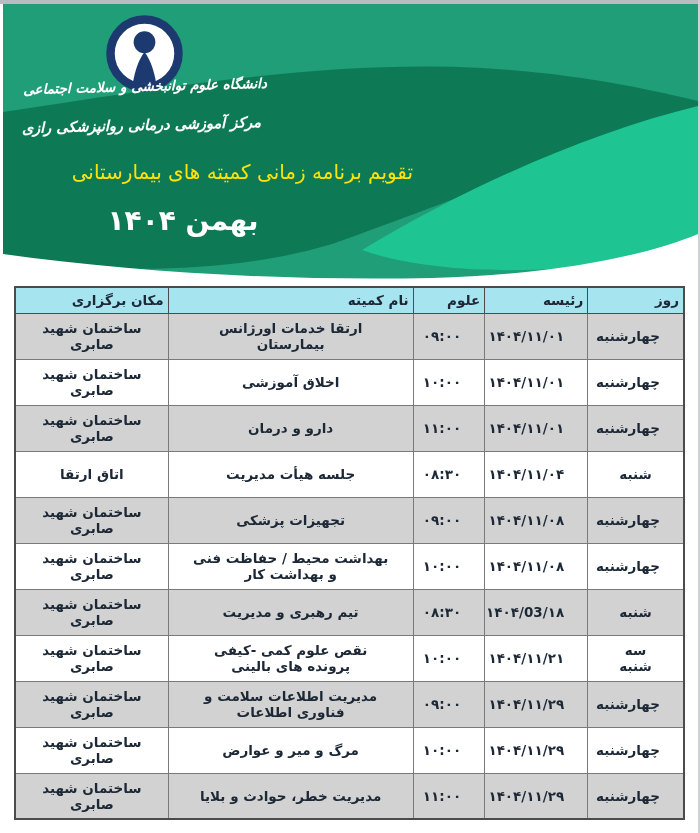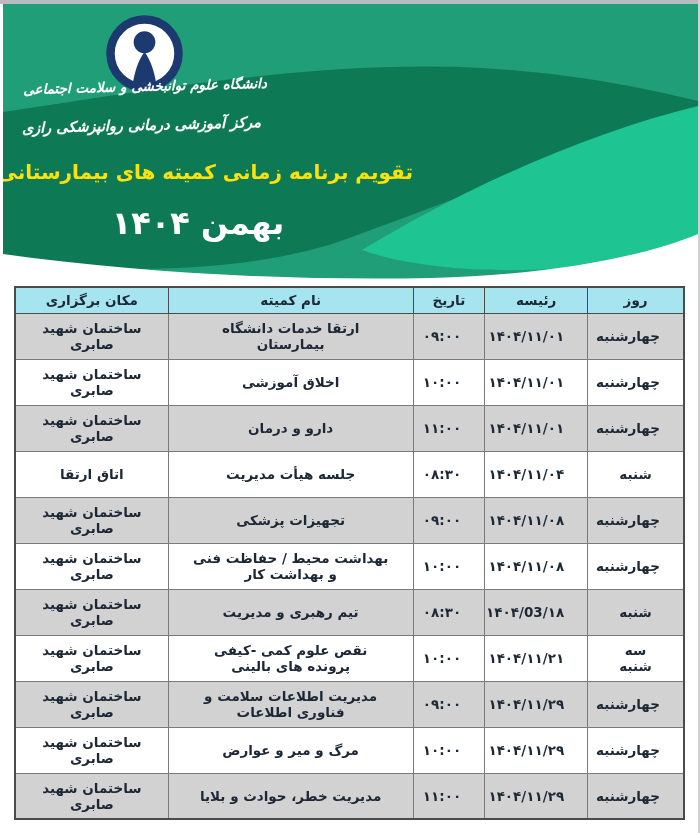--- a/index.html
+++ b/index.html
@@ -37,38 +37,38 @@
   .logo .ring{fill:#ffffff;stroke:var(--logo-navy);}
   .logo .head,.logo .body{fill:var(--logo-navy);}
   .org-line{
     position:absolute;color:var(--header-text);text-align:center;
     font-style:italic;font-weight:bold;direction:rtl;white-space:nowrap;
     text-shadow:0 0 1px rgba(255,255,255,.25);
   }
   .org-line1{top:74px;left:12px;width:260px;font-size:13.5px;transform:rotate(-1.5deg);}
   .org-line2{top:113px;left:28px;width:230px;font-size:14.5px;transform:rotate(-1.5deg);}
   .doc-title{
-    position:absolute;top:156px;left:26px;width:384px;text-align:left;
-    color:var(--title-yellow);font-size:20px;font-weight:bold;direction:rtl;white-space:nowrap;
+    position:absolute;top:156px;left:26px;width:384px;text-align:right;
+    color:var(--title-yellow);font-size:20px;font-weight:normal;direction:rtl;white-space:nowrap;
   }
   .doc-subtitle{
-    position:absolute;top:200px;left:45px;width:300px;text-align:center;
-    color:var(--header-text);font-size:32px;font-weight:bold;direction:rtl;
+    position:absolute;top:200px;left:30px;width:300px;text-align:center;
+    color:var(--header-text);font-size:28px;font-weight:bold;direction:rtl;
   }
   
   .table-wrap{padding:6px 13px 0 14px;}
   table.schedule{
     width:100%;border-collapse:collapse;direction:rtl;
     border:2px solid var(--border-dark);
     table-layout:fixed;
   }
   table.schedule th{
     background:var(--table-header-bg);
     height:26px;font-size:13.5px;font-weight:bold;color:var(--text-dark);
-    border:1px solid var(--border-dark);padding:2px 4px;
+    border:1px solid var(--border-dark);padding:2px 4px;text-align:right;
   }
   table.schedule td{
     height:46px;font-size:13.5px;font-weight:bold;color:var(--text-dark);
     text-align:center;vertical-align:middle;
     border:1px solid var(--border-light);padding:2px 23px;
   }
   table.schedule tbody tr:nth-child(odd) td{background:var(--row-gray);}
   table.schedule tbody tr:nth-child(even) td{background:#ffffff;}
   col.c-day{width:14.4%;}
   col.c-date{width:15.4%;}
@@ -111,31 +111,31 @@
         <col class="c-day">
           <col class="c-date">
           <col class="c-time">
           <col class="c-committee">
           <col class="c-venue">
       </colgroup>
       <thead>
         <tr>
           <th>روز</th>
           <th>رئیسه</th>
-          <th>تاریخ</th>
+          <th>علوم</th>
           <th>نام کمیته</th>
           <th>مکان برگزاری</th>
         </tr>
       </thead>
       <tbody>
           <tr>
             <td>چهارشنبه</td>
             <td>۱۴۰۴/۱۱/۰۱</td>
             <td>۰۹:۰۰</td>
-            <td>ارتقا خدمات دانشگاه بیمارستان</td>
+            <td>ارتقا خدمات اورژانس بیمارستان</td>
             <td>ساختمان شهید صابری</td>
           </tr>
           <tr>
             <td>چهارشنبه</td>
             <td>۱۴۰۴/۱۱/۰۱</td>
             <td>۱۰:۰۰</td>
             <td>اخلاق آموزشی</td>
             <td>ساختمان شهید صابری</td>
           </tr>
           <tr>

